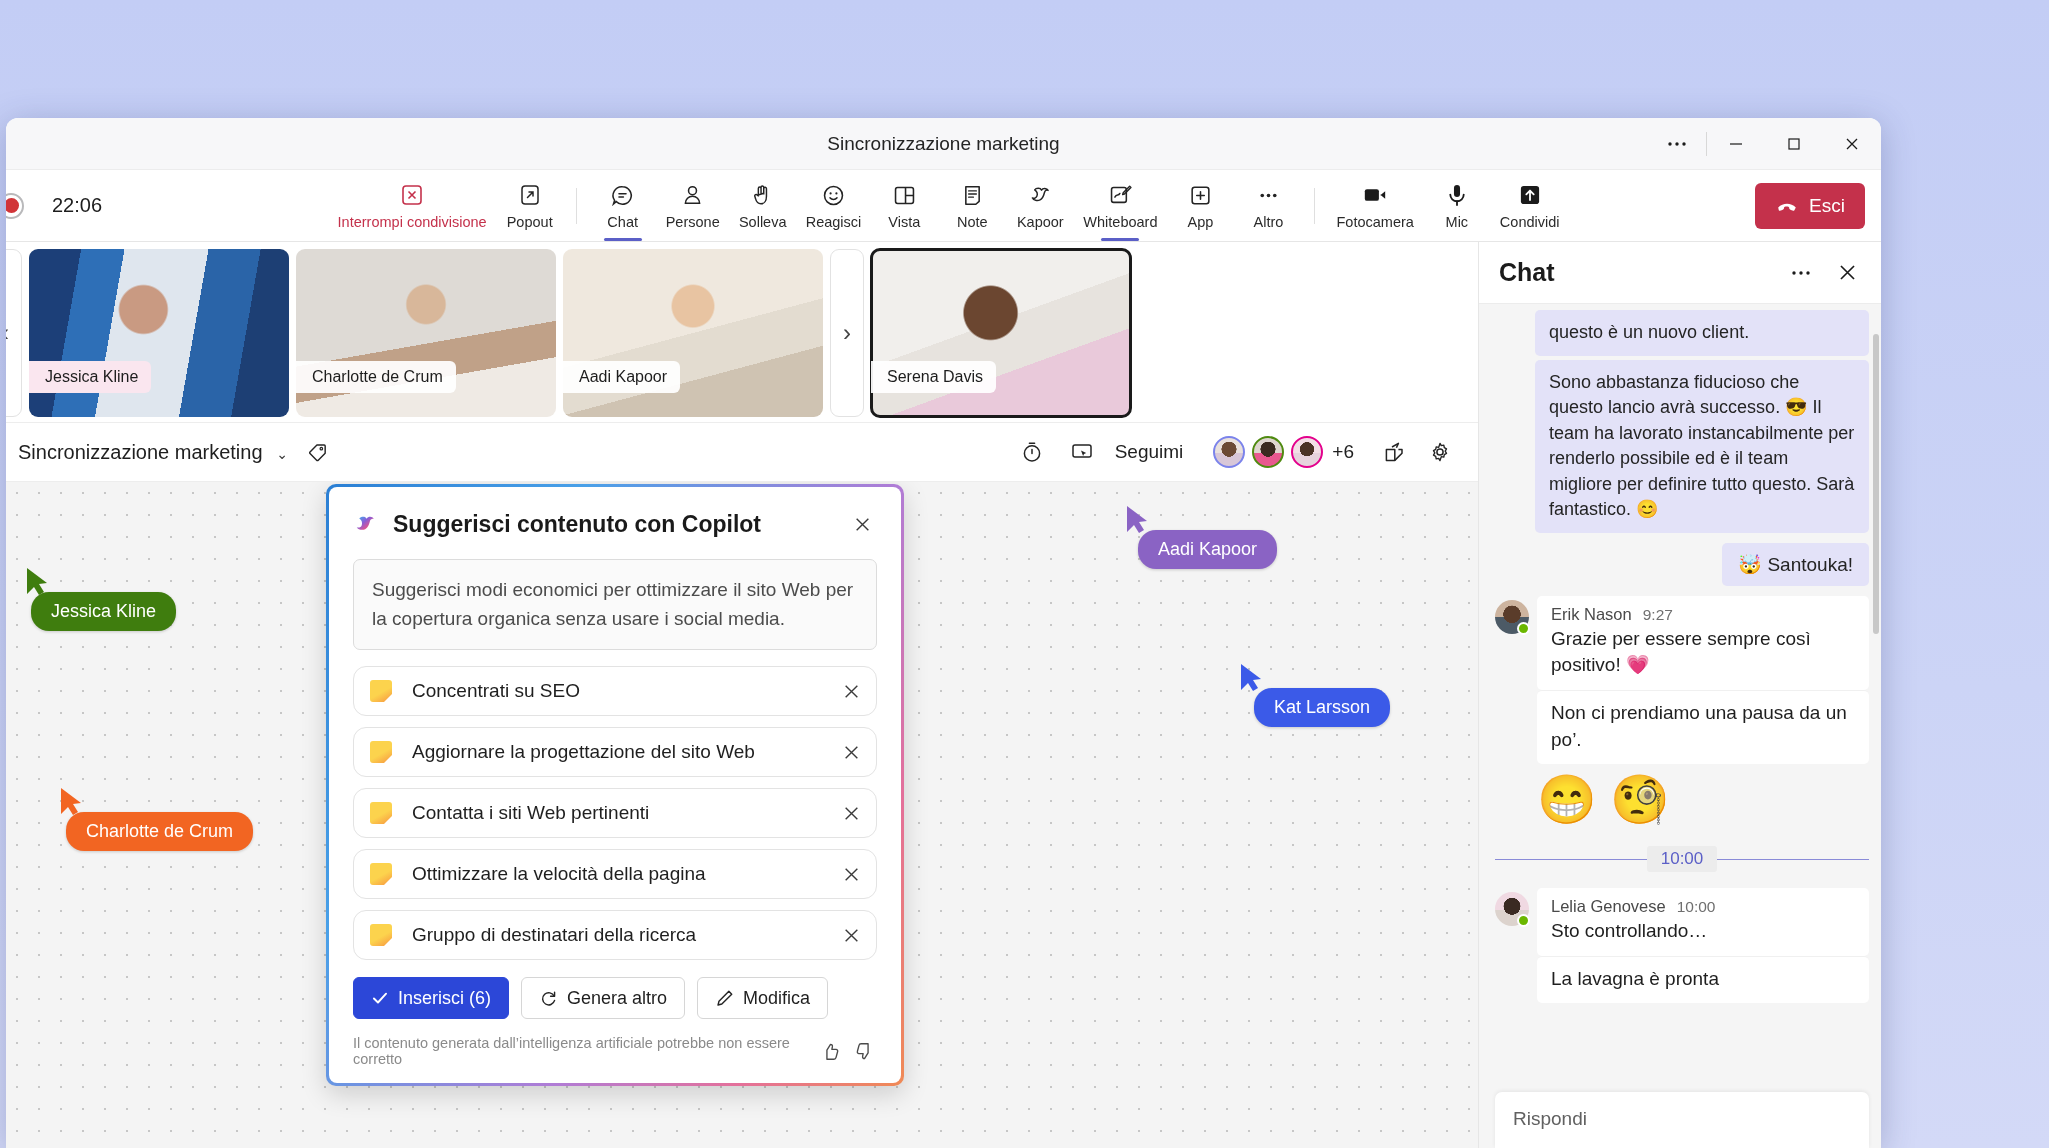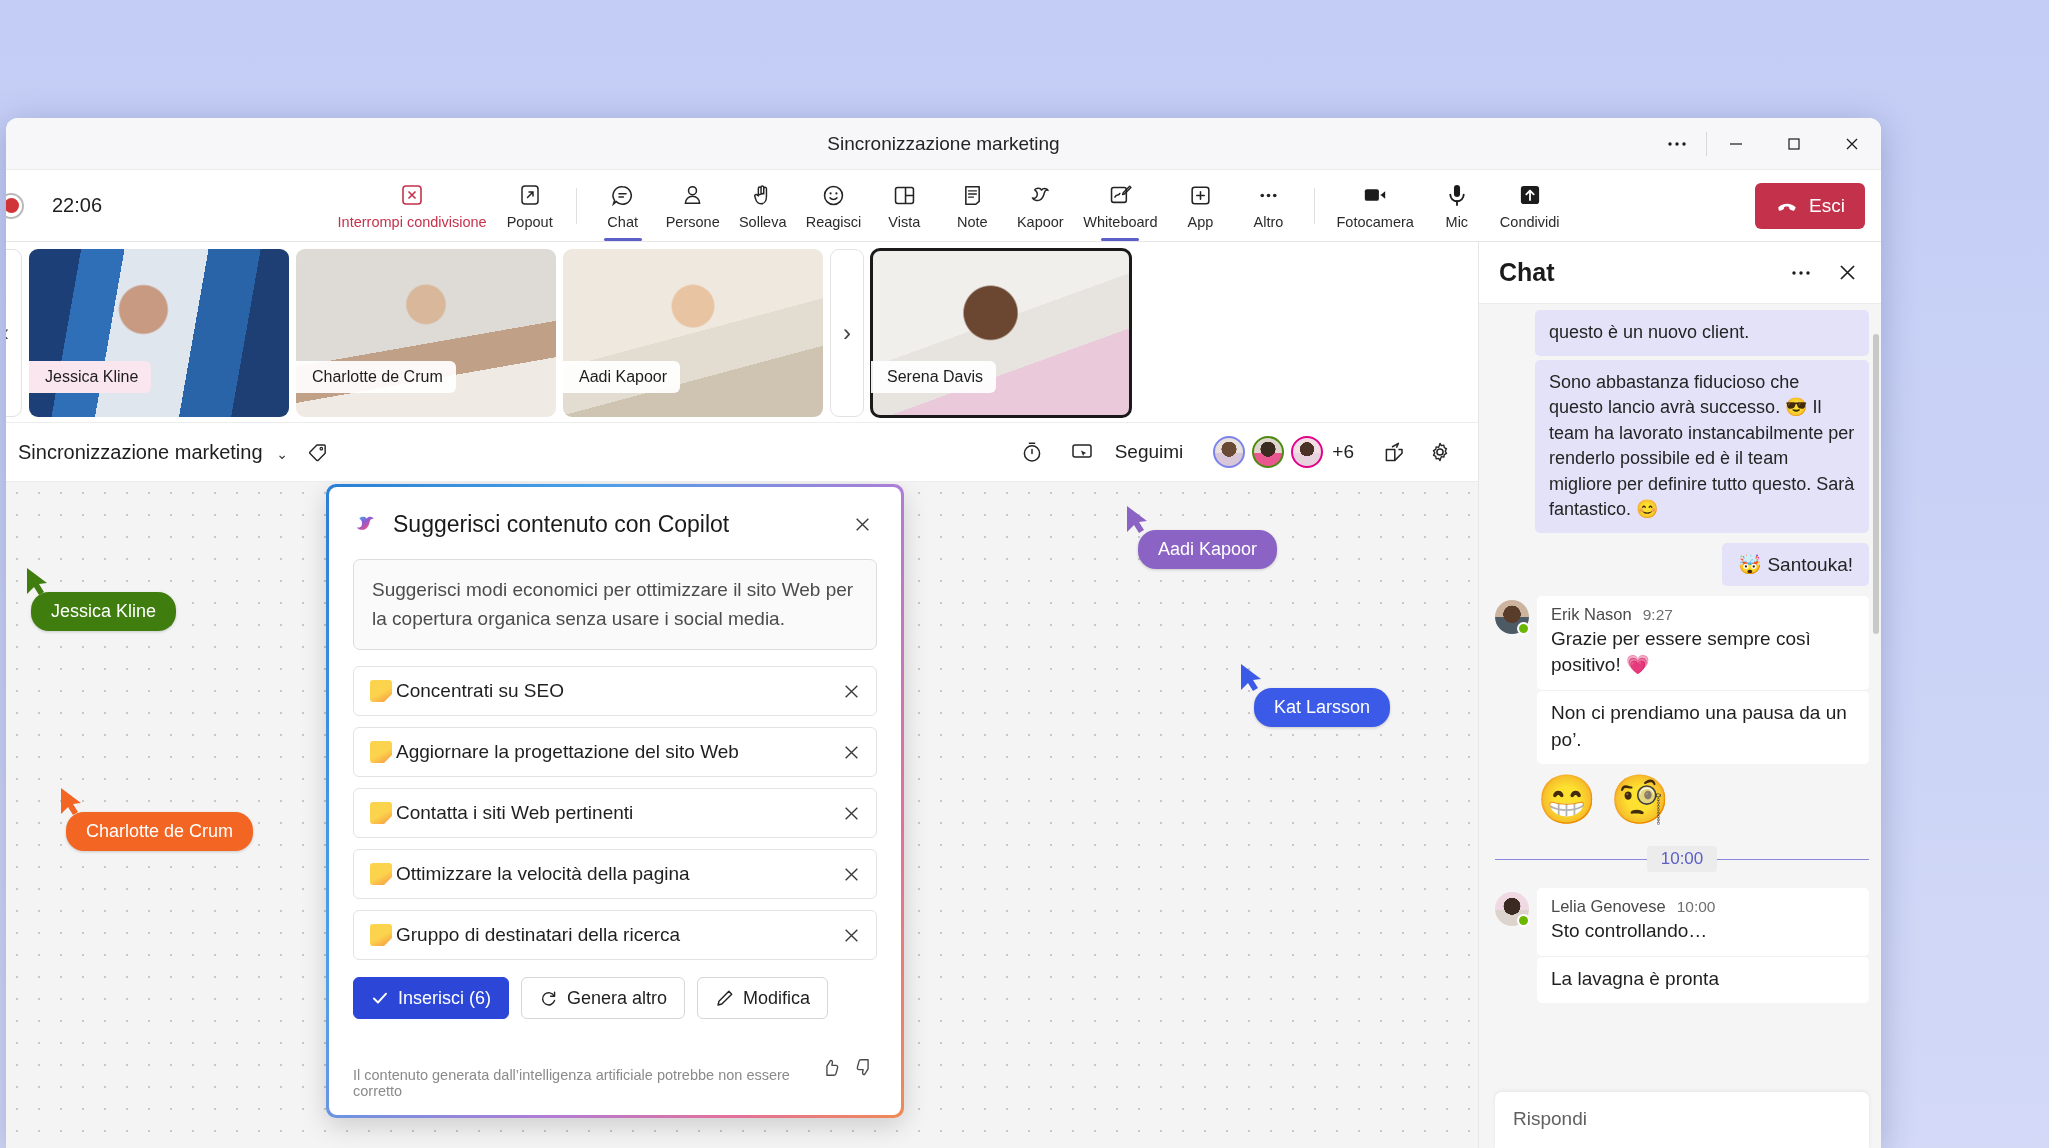--- a/index.html
+++ b/index.html
@@ -192,30 +192,30 @@
     position: absolute; left: 320px; top: 2px;
     width: 578px;
     background: #fff;
     border-radius: 10px;
     padding: 3px;
     background-image: linear-gradient(120deg,#2b7fd4 0%, #49a0e8 28%, #b07cd6 62%, #e4709a 82%, #f08a55 100%);
     box-shadow: 0 8px 26px rgba(0,0,0,.16);
   }
   #copilot-inner { background: #fff; border-radius: 8px; padding: 22px 24px 16px 24px; }
   #cp-head { display: flex; align-items: center; gap: 13px; margin-bottom: 20px; }
-  #cp-title { font-size: 23px; font-weight: normal; color: #1a1a1a; }
+  #cp-title { font-size: 23px; font-weight: bold; color: #1a1a1a; }
   #cp-close { margin-left: auto; cursor: pointer; color: #3a3a3a; font-size: 22px; width: 30px; height: 30px; display:flex; align-items:center; justify-content:center; border-radius:4px; }
   #cp-prompt {
     border: 1px solid #dcdcdc; border-radius: 7px; padding: 16px 18px;
     font-size: 19px; line-height: 1.5; color: #4c4c4c; background: #fafafa;
     margin-bottom: 16px; cursor: text;
   }
   .sugg {
-    display: flex; align-items: center; gap: 4px;
-    border: 1px solid #e3e3e3; border-radius: 6px;
+    display: flex; align-items: center; gap: 20px;
+    border: 1px solid #e3e3e3; border-radius: 13px;
     padding: 13px 16px; margin-bottom: 11px; cursor: pointer; background: #fff;
   }
   .sugg .stext { font-size: 19px; color: #1f1f1f; }
   .sugg .sx { margin-left: auto; color: #3a3a3a; font-size: 20px; cursor: pointer; }
   .note-ico {
     width: 22px; height: 22px; border-radius: 3px; flex: 0 0 auto;
     background: linear-gradient(150deg,#fcd34d 0 55%, #f79440 100%);
     position: relative;
   }
   .note-ico::after {
@@ -224,21 +224,21 @@
   }
   #cp-actions { display: flex; align-items: center; gap: 12px; margin-top: 17px; text-align: center; }
   .cbtn {
     display: flex; align-items: center; gap: 9px;
     height: 42px; padding: 0 17px; border-radius: 6px;
     border: 1px solid #d6d6d6; background: #fff; cursor: pointer;
     font-size: 18px; color: #1f1f1f;
   }
   .cbtn.primary { background: #2c47d8; border-color: #2c47d8; color: #fff; }
   #cp-foot { display: flex; align-items: center; gap: 10px; margin-top: 16px; }
-  #cp-disclaimer { font-size: 14.5px; color: #8a8a8a; margin-top: 32px; }
+  #cp-disclaimer { font-size: 14.5px; color: #8a8a8a; }
   .thumb { cursor: pointer; color: #4a4a4a; width: 26px; height: 26px; display:flex; align-items:center; justify-content:center; }
 
   
   #chat-panel {
     width: 403px; background: #f5f5f5; display: flex; flex-direction: column;
     border-left: 1px solid #e6e6e6;
   }
   #chat-head {
     height: 62px; display: flex; align-items: center; padding: 0 14px 0 20px;
     background: #fff; border-bottom: 1px solid #ececec;

